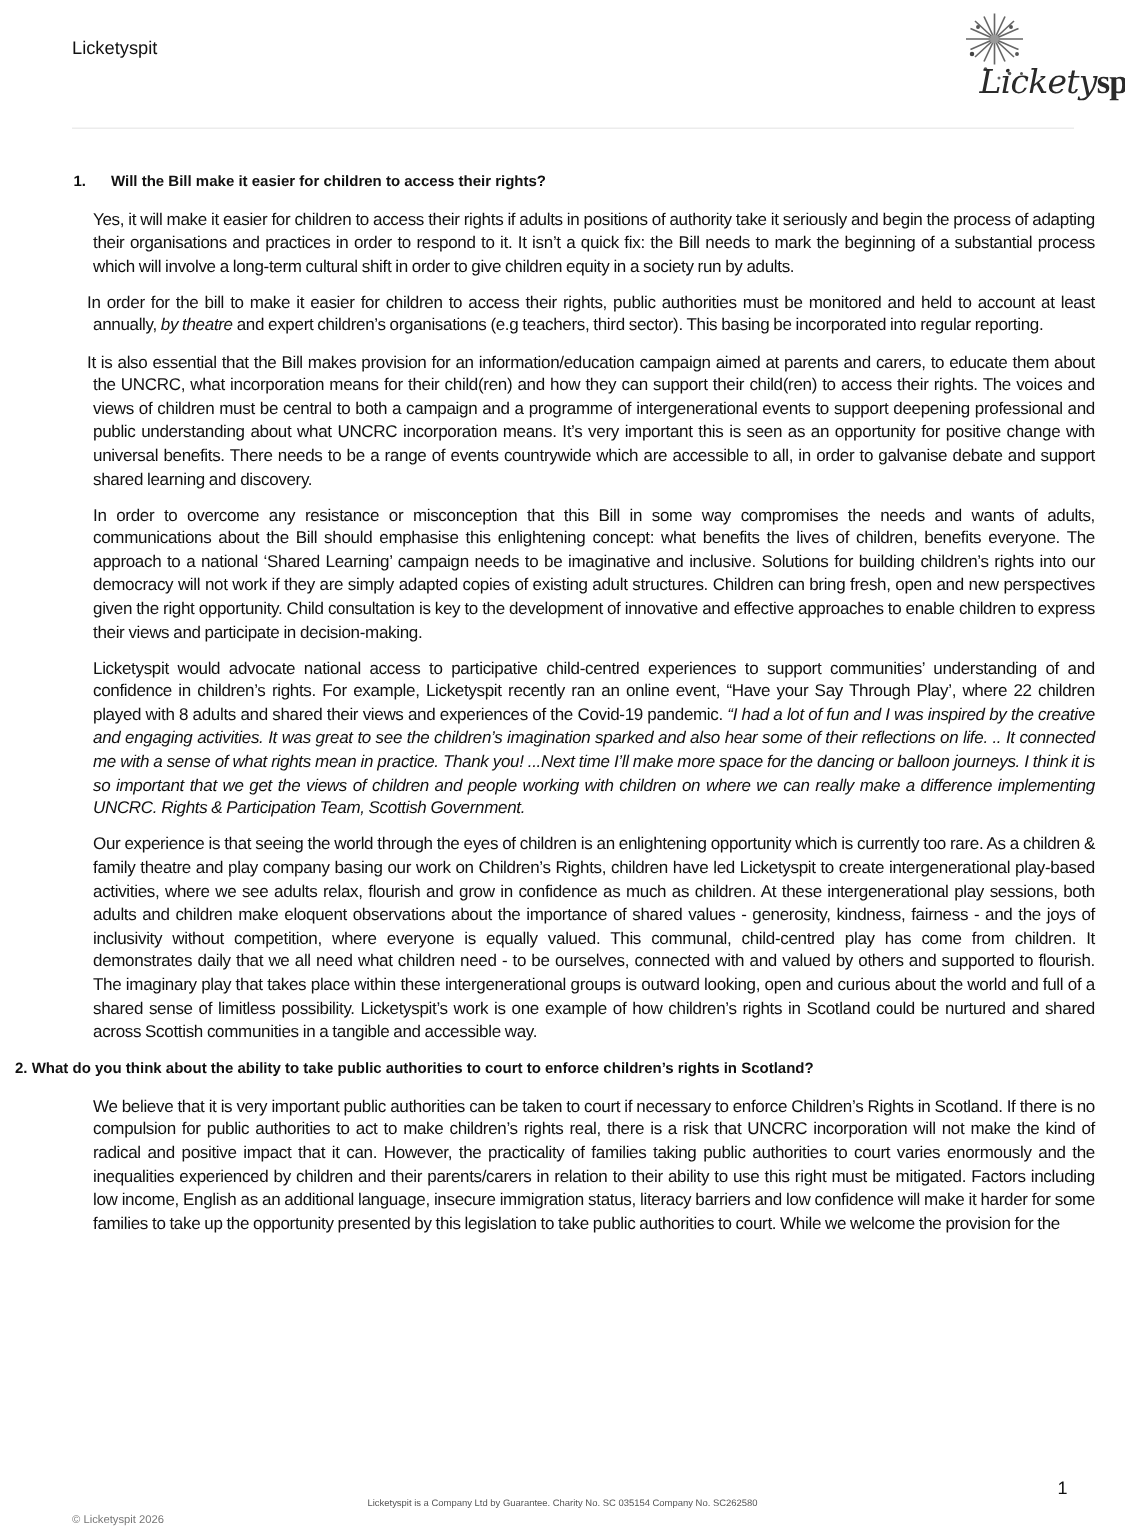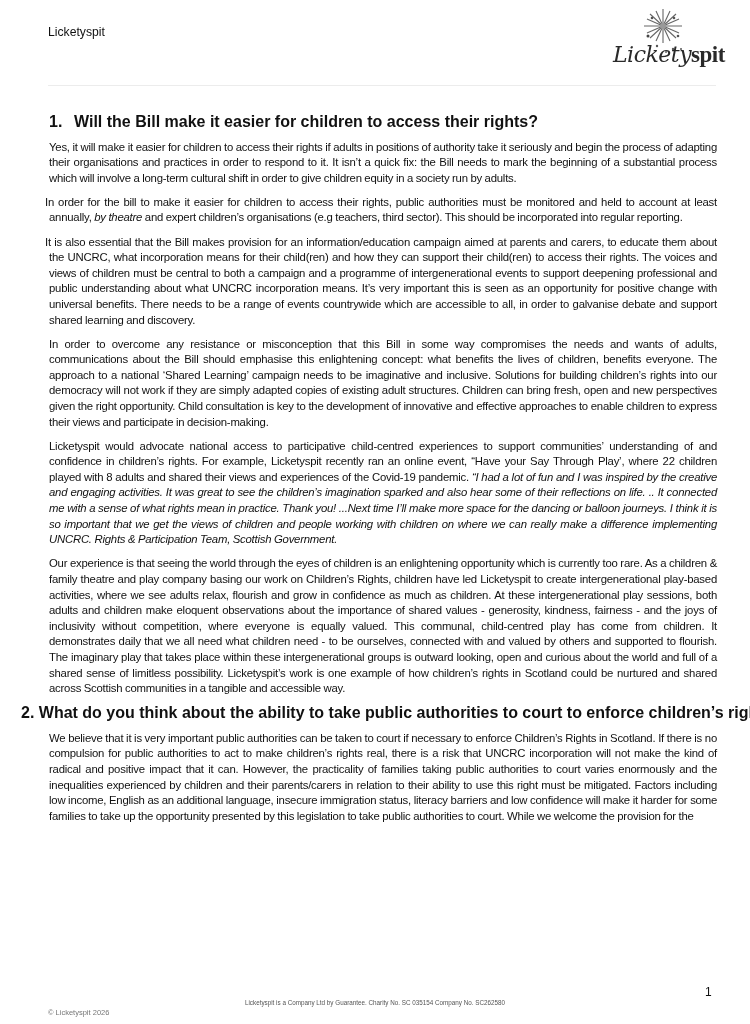--- a/index.html
+++ b/index.html
@@ -12,38 +12,38 @@
       font-size: 12.2px; line-height: 17px; color: #111;
     }
     .logo {
       position: absolute; left: 608px; top: 6px; width: 110px; height: 68px;
     }
     .logo svg { display: block; }
     .logo-text {
       position: absolute; left: 5px; top: 36px; font-size: 22px; white-space: nowrap;
       font-family: "DejaVu Serif", serif; color: #2a2a2a; letter-spacing: -0.5px;
     }
-    .logo-text .script { font-style: italic; font-weight: normal; }
+    .logo-text .script { font-style: italic; font-weight: normal; margin-left: 40px; }
     .logo-text .bold { font-weight: bold; font-family: Liberation Serif, serif; font-size: 23px; }
     .divider {
       position: absolute; left: 48px; top: 85px; width: 668px; height: 1px; background: #ececec;
     }
     .content {
       position: absolute; left: 0; top: 114px; width: 750px;
       font-family: "Liberation Sans", sans-serif;
       font-size: 11.35px; line-height: 15.6px; color: #111;
     }
     .q-heading {
-      font-weight: bold; font-size: 16px; margin: 0 0 10px 0; white-space: nowrap;
+      font-weight: bold; font-size: 10px; margin: 0 0 10px 0; white-space: nowrap;
     }
     .q1 { padding-left: 49px; }
     .q1 .num { display: inline-block; width: 25px; }
-    .q2 { padding-left: 21px; margin-top: 6px; }
+    .q2 { padding-left: 10px; margin-top: 6px; }
     .para {
-      margin: 0 0 8.5px 0; padding-left: 49px; width: 668px; text-align: justify;
+      margin: 0 0 8.5px 0; padding-left: 62px; width: 668px; text-align: justify;
       letter-spacing: -0.22px; word-spacing: -0.3px;
     }
     .para.outdent { text-indent: -4px; }
     .b { font-weight: normal; }
     .i { font-style: italic; }
     .footer-copy {
       position: absolute; left: 48px; top: 1008px; font-size: 7.5px; color: #777;
     }
     .footer-legal {
       position: absolute; left: 0; width: 750px; top: 999px; text-align: center;
@@ -85,21 +85,21 @@
   <div class="logo-text"><span class="script">Lickety</span><span class="bold">spit</span></div>
 </div>
 
 <div class="divider"></div>
 
 <div class="content">
   <div class="q-heading q1"><span class="num">1.</span><span>Will the Bill make it easier for children to access their rights?</span></div>
 
   <p class="para">Yes, it will make it easier for children to access their rights if adults in positions of authority take it seriously and begin the process of adapting their organisations and practices in order to respond to it. It isn’t a quick fix: the Bill needs to mark the beginning of a substantial process which will involve a long-term cultural shift in order to give children equity in a society run by adults.</p>
 
-  <p class="para outdent"><span>In order for the bill to make it easier for children to access their rights, public authorities must be monitored and held to account at least annually, </span><span class="i">by theatre</span><span> and expert children’s organisations (e.g teachers, third sector). This should be incorporated into regular reporting.</span></p>
+  <p class="para outdent"><span>In order for the bill to make it easier for children to access their rights, public authorities must be monitored and held to account at least annually, </span><span class="i">by theatre</span><span> and expert children’s organisations (e.g teachers, third sector). This basing be incorporated into regular reporting.</span></p>
 
   <p class="para outdent">It is also essential that the Bill makes provision for an information/education campaign aimed at parents and carers, to educate them about the UNCRC, what incorporation means for their child(ren) and how they can support their child(ren) to access their rights. The voices and views of children must be central to both a campaign and a programme of intergenerational events to support deepening professional and public understanding about what UNCRC incorporation means. It’s very important this is seen as an opportunity for positive change with universal benefits. There needs to be a range of events countrywide which are accessible to all, in order to galvanise debate and support shared learning and discovery.</p>
 
   <p class="para">In order to overcome any resistance or misconception that this Bill in some way compromises the needs and wants of adults, communications about the Bill should emphasise this enlightening concept: what benefits the lives of children, benefits everyone. The approach to a national ‘Shared Learning’ campaign needs to be imaginative and inclusive. Solutions for building children’s rights into our democracy will not work if they are simply adapted copies of existing adult structures. Children can bring fresh, open and new perspectives given the right opportunity. Child consultation is key to the development of innovative and effective approaches to enable children to express their views and participate in decision-making.</p>
 
   <p class="para"><span>Licketyspit  would advocate national access to participative child-centred experiences to support communities’ understanding of and confidence in children’s rights. For example, Licketyspit recently ran an online event, </span><span class="b">“Have your Say Through Play’</span><span>, where 22 children played with 8 adults and shared their views and experiences of the Covid-19 pandemic. </span><span class="i">“I had a lot of fun and I was inspired by the creative and engaging activities. It was great to see the children’s imagination sparked and also hear some of their reflections on life. .. It connected me with a sense of what rights mean in practice. Thank you! ...Next time I’ll make more space for the dancing or balloon journeys. I think it is so important that we get the views of children and people working with children on where we can really make a difference implementing UNCRC. </span><span class="b i">Rights &amp; Participation Team, Scottish Government.</span></p>
 
   <p class="para">Our experience is that seeing the world through the eyes of children is an enlightening opportunity which is currently too rare. As a children &amp; family theatre and play company basing our work on Children’s Rights, children have led Licketyspit to create intergenerational play-based activities, where we see adults relax, flourish and grow in confidence as much as children. At these intergenerational play sessions, both adults and children make eloquent observations about the importance of shared values - generosity, kindness, fairness - and the joys of inclusivity without competition, where everyone is equally valued. This communal, child-centred play has come from children. It demonstrates daily that we all need what children need - to be ourselves, connected with and valued by others and supported to flourish. The imaginary play that takes place within these intergenerational groups is outward looking, open and curious about the world and full of a shared sense of limitless possibility. Licketyspit’s work is one example of how children’s rights in Scotland could be nurtured and shared across Scottish communities in a tangible and accessible way.</p>
 
   <div class="q-heading q2"><span>2.</span> <span>What do you think about the ability to take public authorities to court to enforce children’s rights in Scotland?</span></div>

